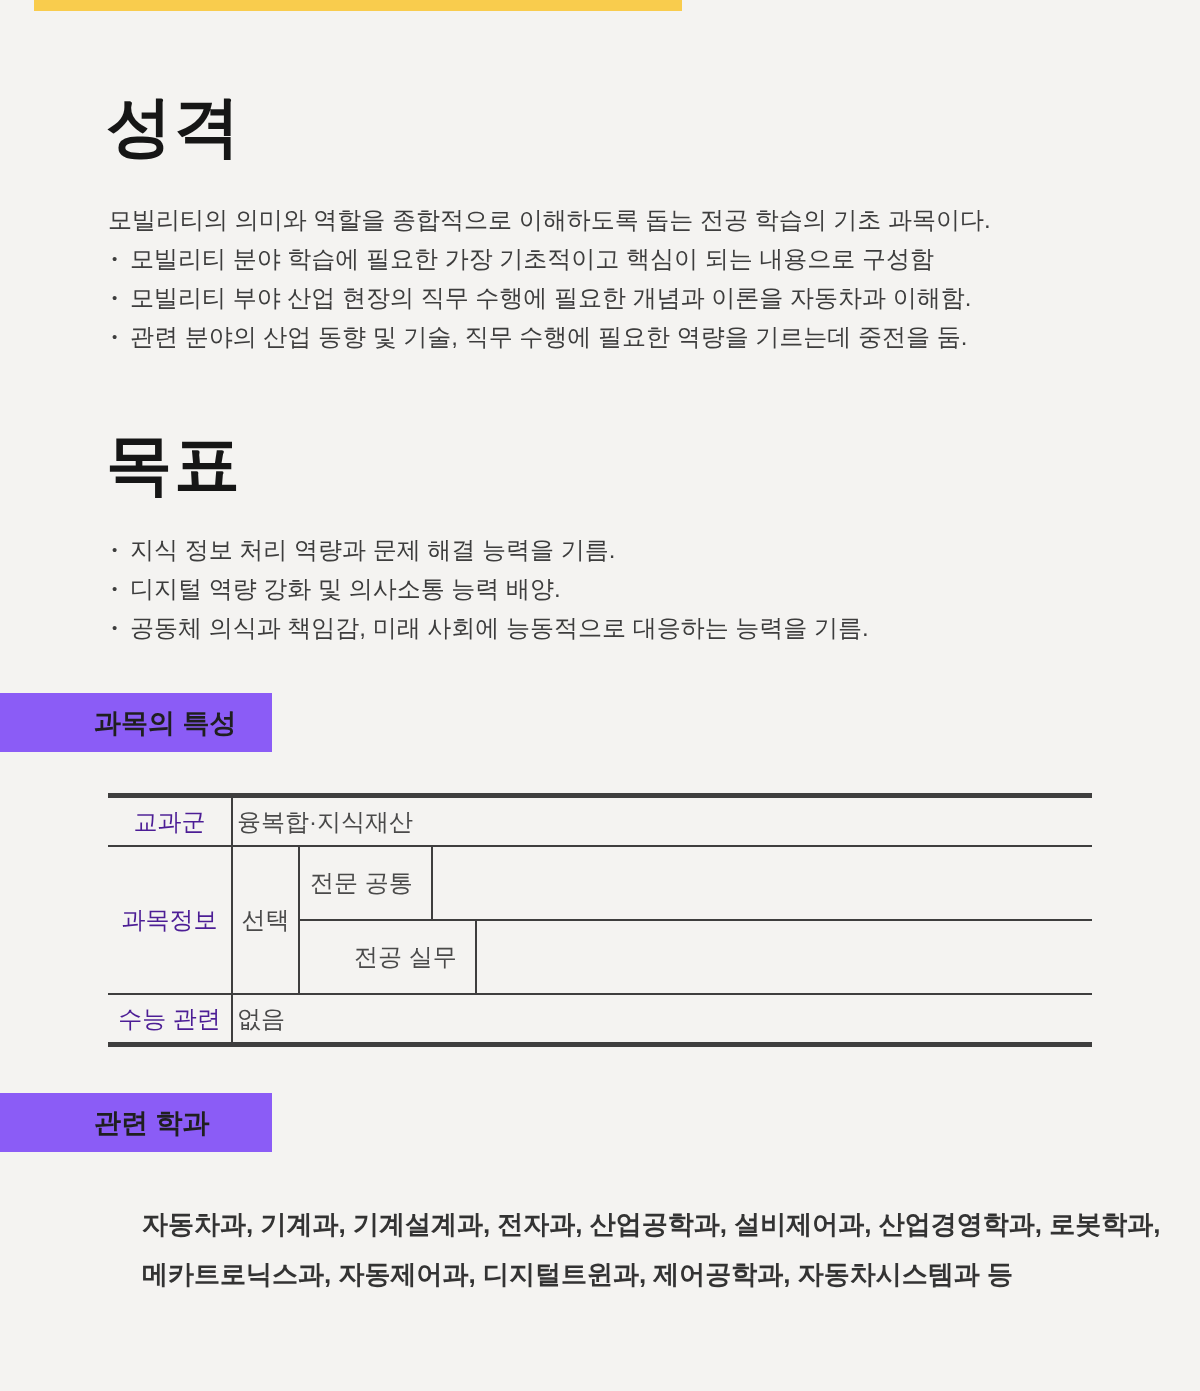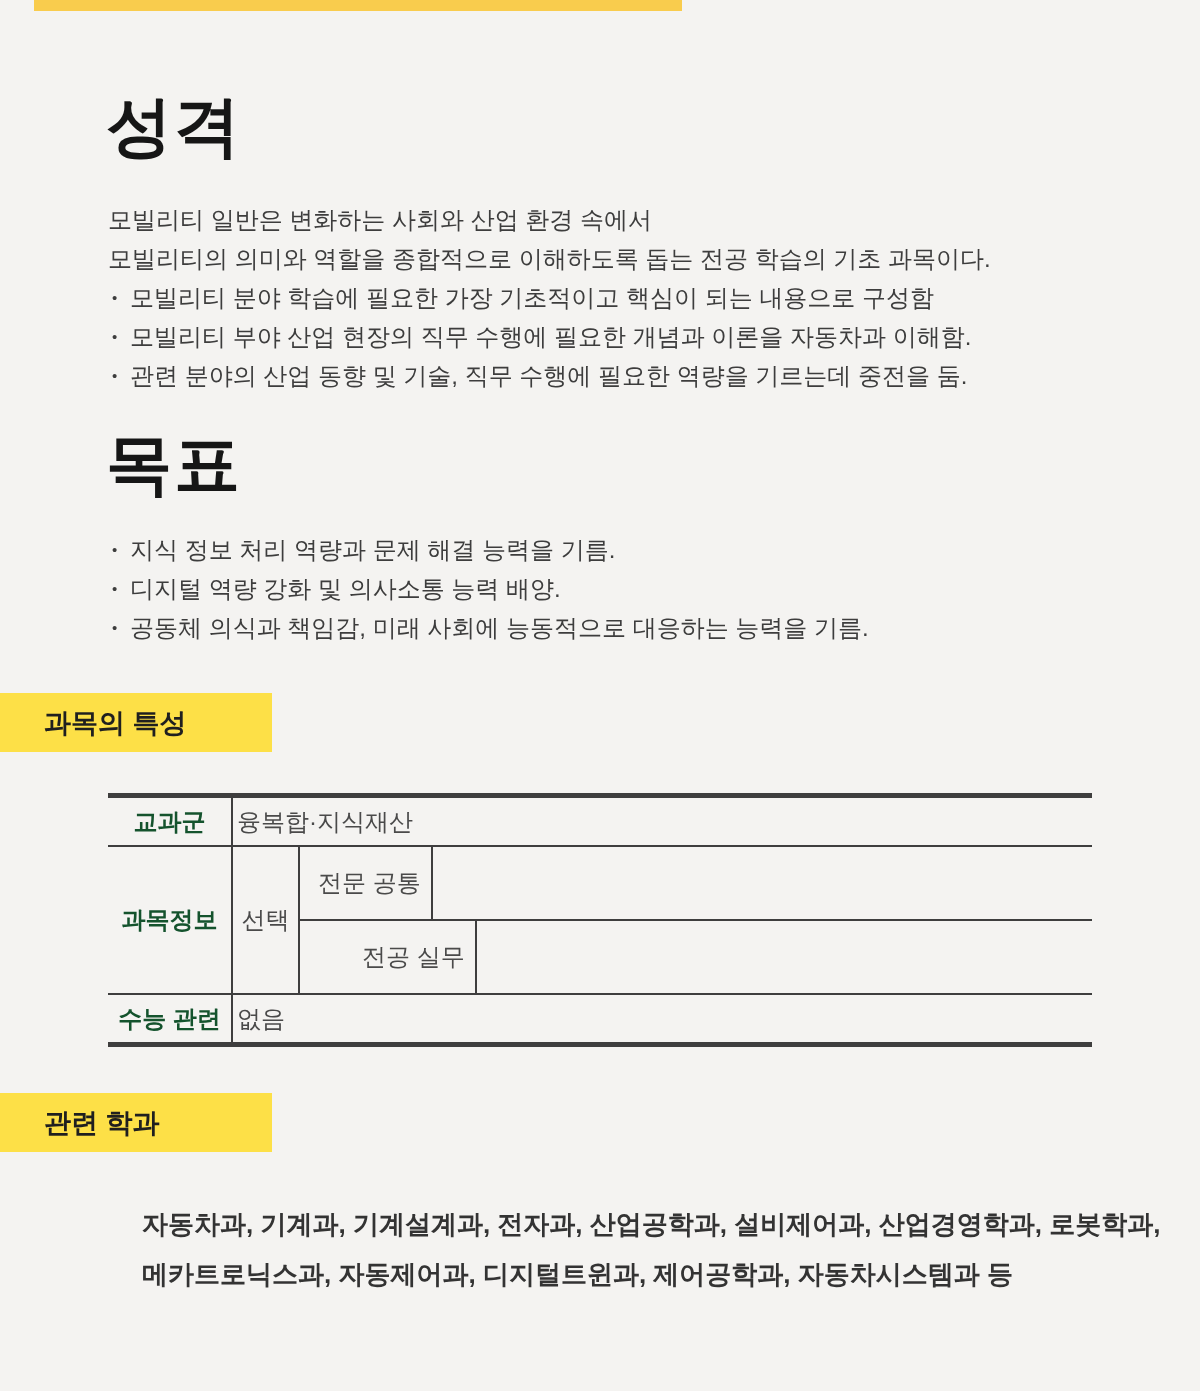--- a/index.html
+++ b/index.html
@@ -34,72 +34,71 @@
     height:39px; display:flex; align-items:center;
     font-size:24px; color:#3d3d3d; white-space:nowrap;
   }
   .t-row .dot {
     font-size:15px; width:22px; flex:0 0 22px; text-align:left;
     color:#3d3d3d; padding-left:4px;
   }
 
   .section-title-band {
     position:absolute; left:0; width:272px; height:59px;
-    background:#fde047; display:flex; align-items:center;
-    padding-left:44px;
+    background:#8b5cf6; display:flex; align-items:center;
+    padding-left:94px;
     font-size:27px; font-weight:700; color:#1f1f1f; white-space:nowrap;
   }
   #band-traits { top:693px; }
   #band-departments { top:1093px; }
 
   .info-table {
     position:absolute; left:108px; top:793px; width:984px;
     border-top:5px solid #3e3e3e; border-bottom:5px solid #3e3e3e;
     font-size:24px; color:#4a4a4a;
   }
   .tr { display:flex; }
   .row-a { height:49px; border-bottom:2px solid #3e3e3e; }
   .row-b { height:148px; border-bottom:2px solid #3e3e3e; }
   .row-c { height:47px; }
   .c-label {
     width:125px; flex:0 0 125px; border-right:2px solid #3e3e3e;
     display:flex; align-items:center; justify-content:center;
-    font-weight:700; color:#14532d; white-space:nowrap;
+    font-weight:400; color:#4c1d95; white-space:nowrap;
   }
   .c-value { flex:1; display:flex; align-items:center; padding-left:4px; white-space:nowrap; }
   .c-select {
     width:67px; flex:0 0 67px; border-right:2px solid #3e3e3e;
     display:flex; align-items:center; justify-content:center; white-space:nowrap;
   }
   .c-subwrap { flex:1; display:flex; flex-direction:column; }
   .sub-row { flex:1; display:flex; border-bottom:2px solid #3e3e3e; }
   .sub-row:last-child { border-bottom:none;margin-left:44px; }
   .sub-label {
     width:133px; flex:0 0 133px; border-right:2px solid #3e3e3e;
-    display:flex; align-items:center; padding-left:18px; white-space:nowrap;
+    display:flex; align-items:center; padding-left:10px; white-space:nowrap;
   }
   .sub-value { flex:1; display:flex; align-items:center; padding-left:14px; white-space:nowrap; }
 
   .dept-block { position:absolute; left:142px; top:1199px; width:1000px; }
   .dept-line {
     height:50px; display:flex; align-items:center;
     font-size:26px; font-weight:700; color:#333; white-space:nowrap;
   }
 </style>
 </head>
 <body>
 
 <div class="page">
 
   <div class="top-strip"></div>
 
   <div class="big-heading" id="heading-character">성격</div>
 
   <div class="text-block" id="character-text">
-    <div class="t-row">모빌리티 일반은 변화하는 사회와 산업 환경 속에서</div>
     <div class="t-row">모빌리티의 의미와 역할을 종합적으로 이해하도록 돕는 전공 학습의 기초 과목이다.</div>
     <div class="t-row">
       <span class="dot">•</span>
       <span>모빌리티 분야 학습에 필요한 가장 기초적이고 핵심이 되는 내용으로 구성함</span>
     </div>
     <div class="t-row">
       <span class="dot">•</span>
       <span>모빌리티 부야 산업 현장의 직무 수행에 필요한 개념과 이론을 자동차과 이해함.</span>
     </div>
     <div class="t-row">

